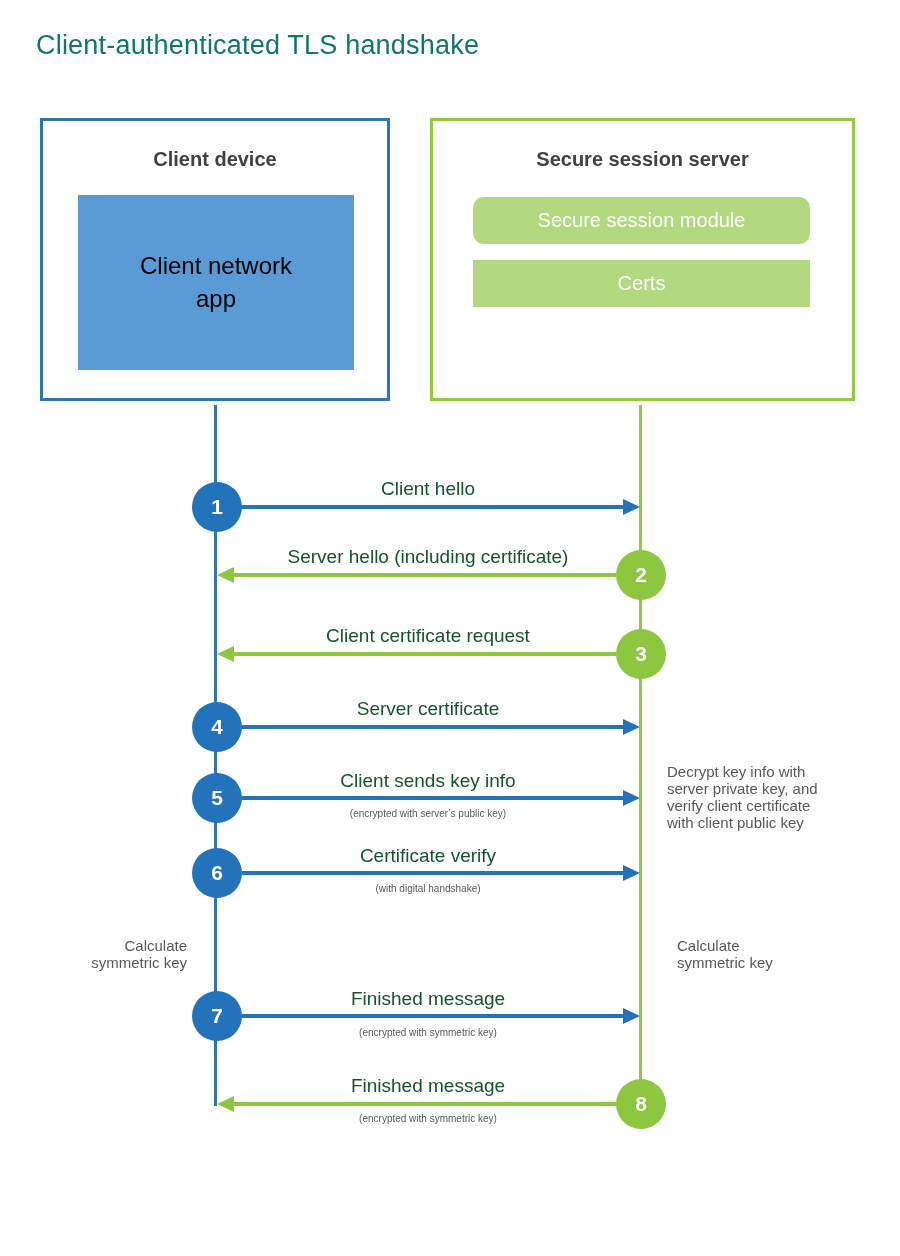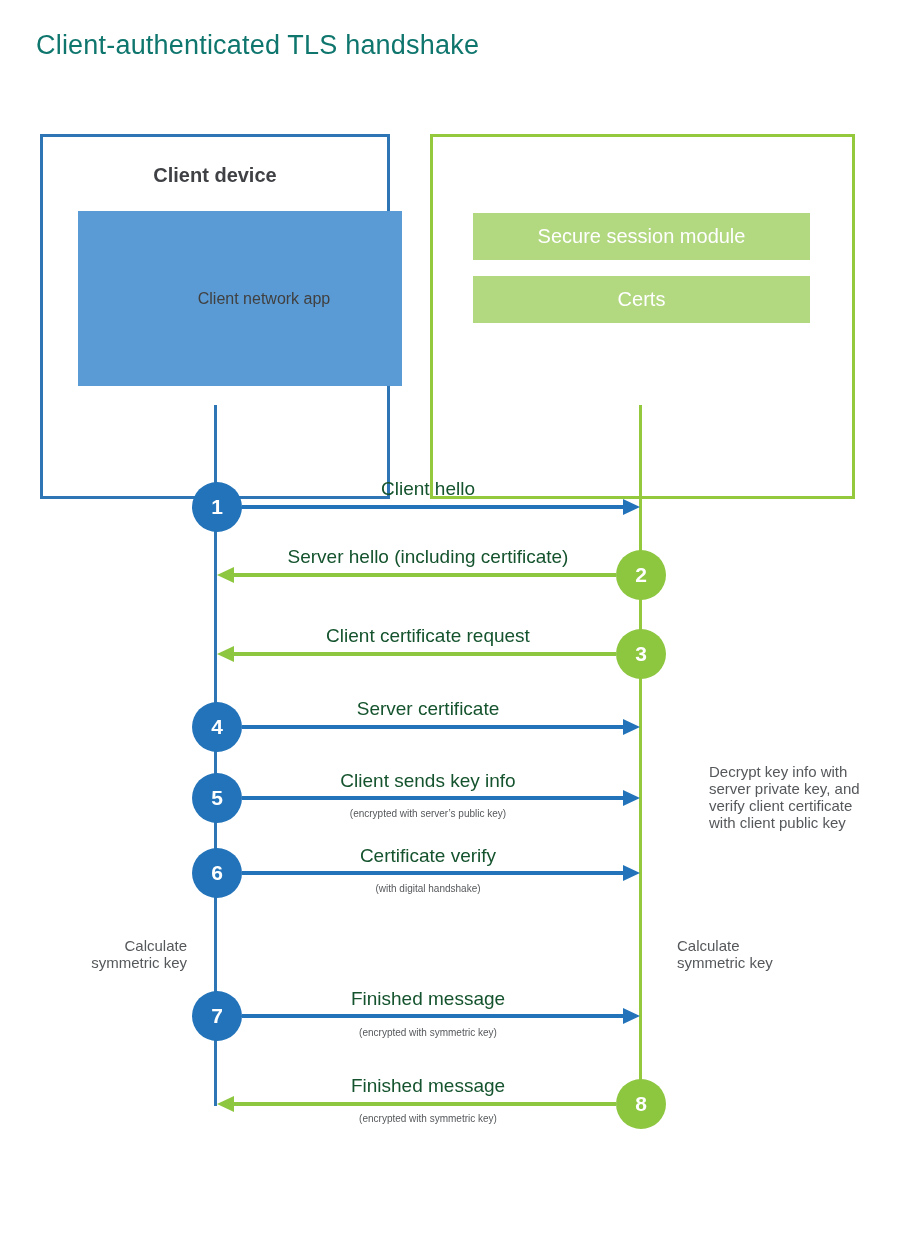--- a/index.html
+++ b/index.html
@@ -5,28 +5,28 @@
   html,body{margin:0;padding:0;}
   body{
     width:900px;height:1256px;position:relative;background:#ffffff;
     font-family:"Liberation Sans", sans-serif;overflow:hidden;
   }
   .abs{position:absolute;}
   .page-title{
     left:36px;top:30px;font-size:27px;font-weight:300;color:#0f766e;letter-spacing:.2px;
   }
   
-  .actor-box{box-sizing:border-box;top:134px;height:365px;background:#fff;}
+  .actor-box{box-sizing:border-box;top:118px;height:283px;background:#fff;}
   .client-box{left:40px;width:350px;border:3px solid #2E75B6;}
   .server-box{left:430px;width:425px;border:3px solid #94C83D;}
   .actor-title{width:100%;text-align:center;margin-top:27px;font-size:20px;font-weight:700;color:#3F4145;}
   .client-app{
     left:35px;top:74px;width:276px;height:175px;background:#5B9BD5;
     display:flex;align-items:center;justify-content:center;text-align:center;
-    color:#404040;font-size:16px;line-height:1.35;padding-left:48px;
+    color:#000000;font-size:24px;line-height:1.35;
   }
   .client-app span{display:inline-block;max-width:170px;}
   .server-bar{
     left:40px;width:337px;height:47px;background:#B2D880;
     color:#fff;font-size:20px;text-align:center;line-height:47px;
   }
   
   .vline{width:3px;top:405px;height:701px;}
   .vline.blue{left:214px;background:#2E75B6;}
   .vline.green{left:639px;background:#94C83D;}
@@ -54,21 +54,22 @@
 <div class="abs page-title">Client-authenticated TLS handshake</div>
 
 <div class="abs actor-box client-box">
   <div class="actor-title">Client device</div>
   <div class="abs client-app">
     <span>Client network app</span>
   </div>
 </div>
 
 <div class="abs actor-box server-box">
-  <div class="abs server-bar" style="top:76px;">Secure session module</div>
+  <div class="actor-title">Secure session server</div>
+  <div class="abs server-bar" style="top:76px;border-radius:11px;">Secure session module</div>
   <div class="abs server-bar" style="top:139px;">Certs</div>
 </div>
 
 <div class="abs vline blue"></div>
 <div class="abs vline green"></div>
 
 <div class="abs msg-label" style="top:478px;">Client hello</div>
 <div class="abs hline blue" style="left:242px;top:505px;width:382px;"></div>
 <div class="abs ahead right" style="left:623px;top:499px;"></div>
 <div class="abs circle blue" style="left:192px;top:482px;">1</div>
@@ -93,21 +94,21 @@
 <div class="abs ahead right" style="left:623px;top:790px;"></div>
 <div class="abs circle blue" style="left:192px;top:773px;">5</div>
 <div class="abs msg-sub" style="top:808px;">(encrypted with server’s public key)</div>
 
 <div class="abs msg-label" style="top:845px;">Certificate verify</div>
 <div class="abs hline blue" style="left:242px;top:871px;width:382px;"></div>
 <div class="abs ahead right" style="left:623px;top:865px;"></div>
 <div class="abs circle blue" style="left:192px;top:848px;">6</div>
 <div class="abs msg-sub" style="top:883px;">(with digital handshake)</div>
 
-<div class="abs note" style="left:667px;top:763px;width:170px;margin-left:42px;">Decrypt key info with server private key, and verify client certificate with client public key</div>
+<div class="abs note" style="left:667px;top:763px;width:170px;">Decrypt key info with server private key, and verify client certificate with client public key</div>
 
 <div class="abs note right-align" style="left:67px;top:937px;width:120px;">Calculate symmetric key</div>
 <div class="abs note" style="left:677px;top:937px;width:120px;">Calculate symmetric key</div>
 
 <div class="abs msg-label" style="top:988px;">Finished message</div>
 <div class="abs hline blue" style="left:242px;top:1014px;width:382px;"></div>
 <div class="abs ahead right" style="left:623px;top:1008px;"></div>
 <div class="abs circle blue" style="left:192px;top:991px;">7</div>
 <div class="abs msg-sub" style="top:1027px;">(encrypted with symmetric key)</div>
 

